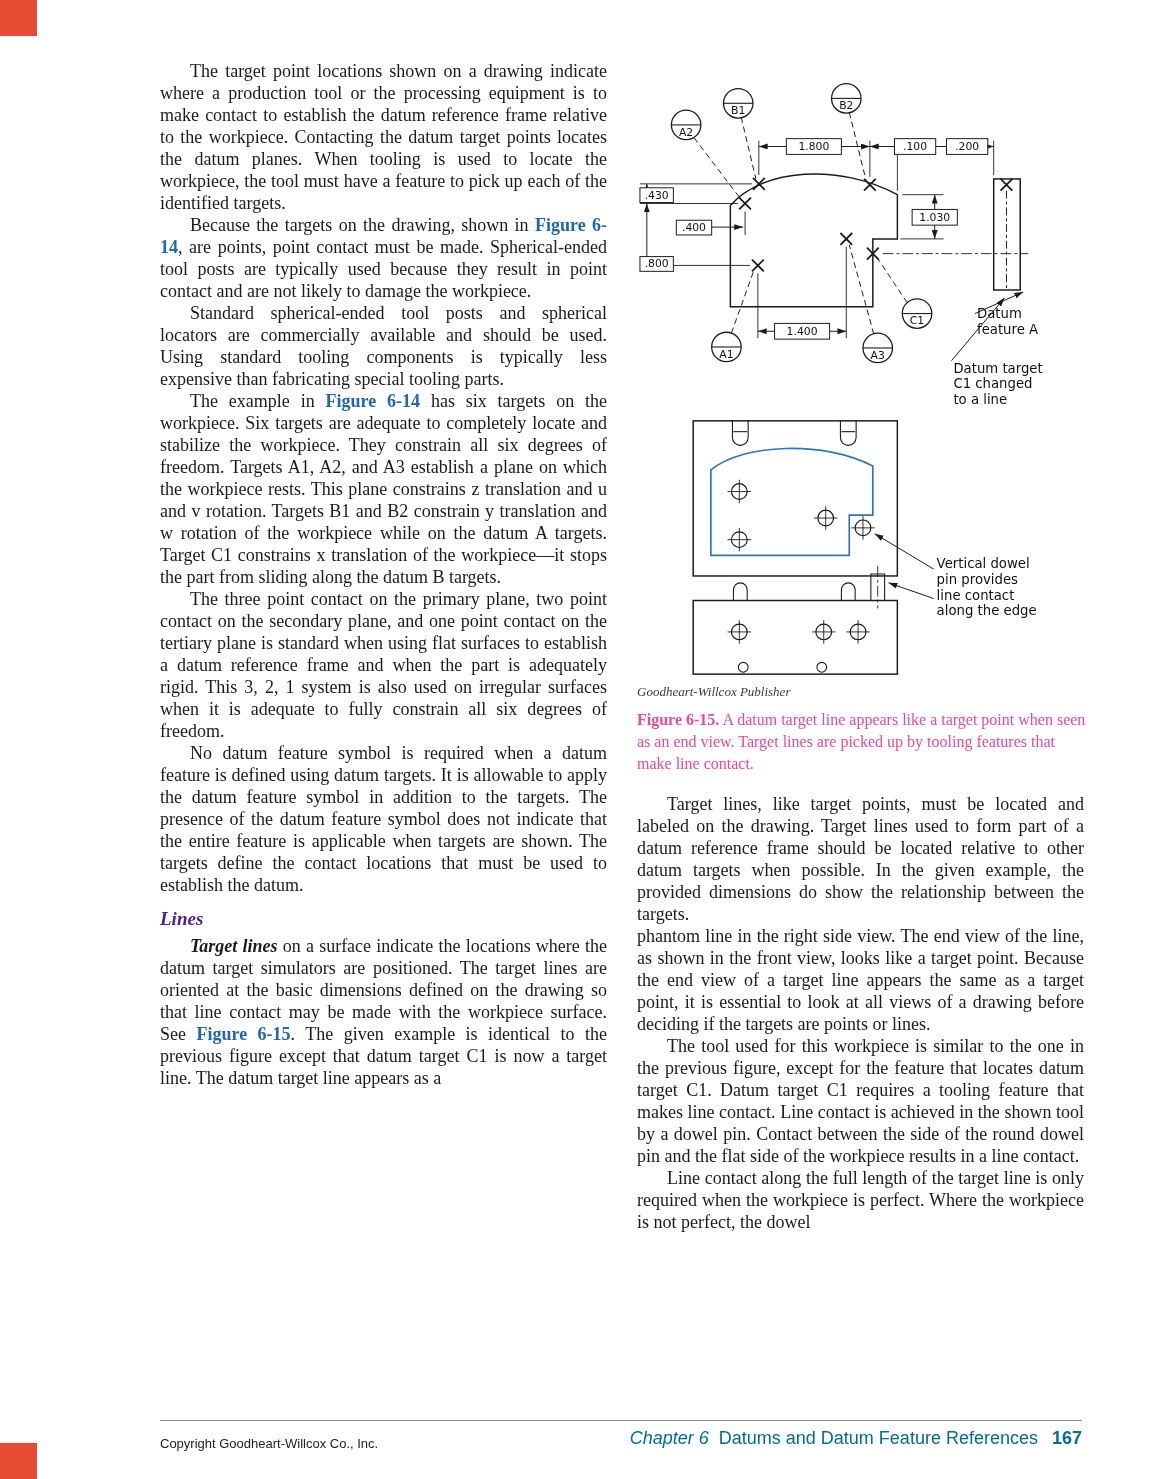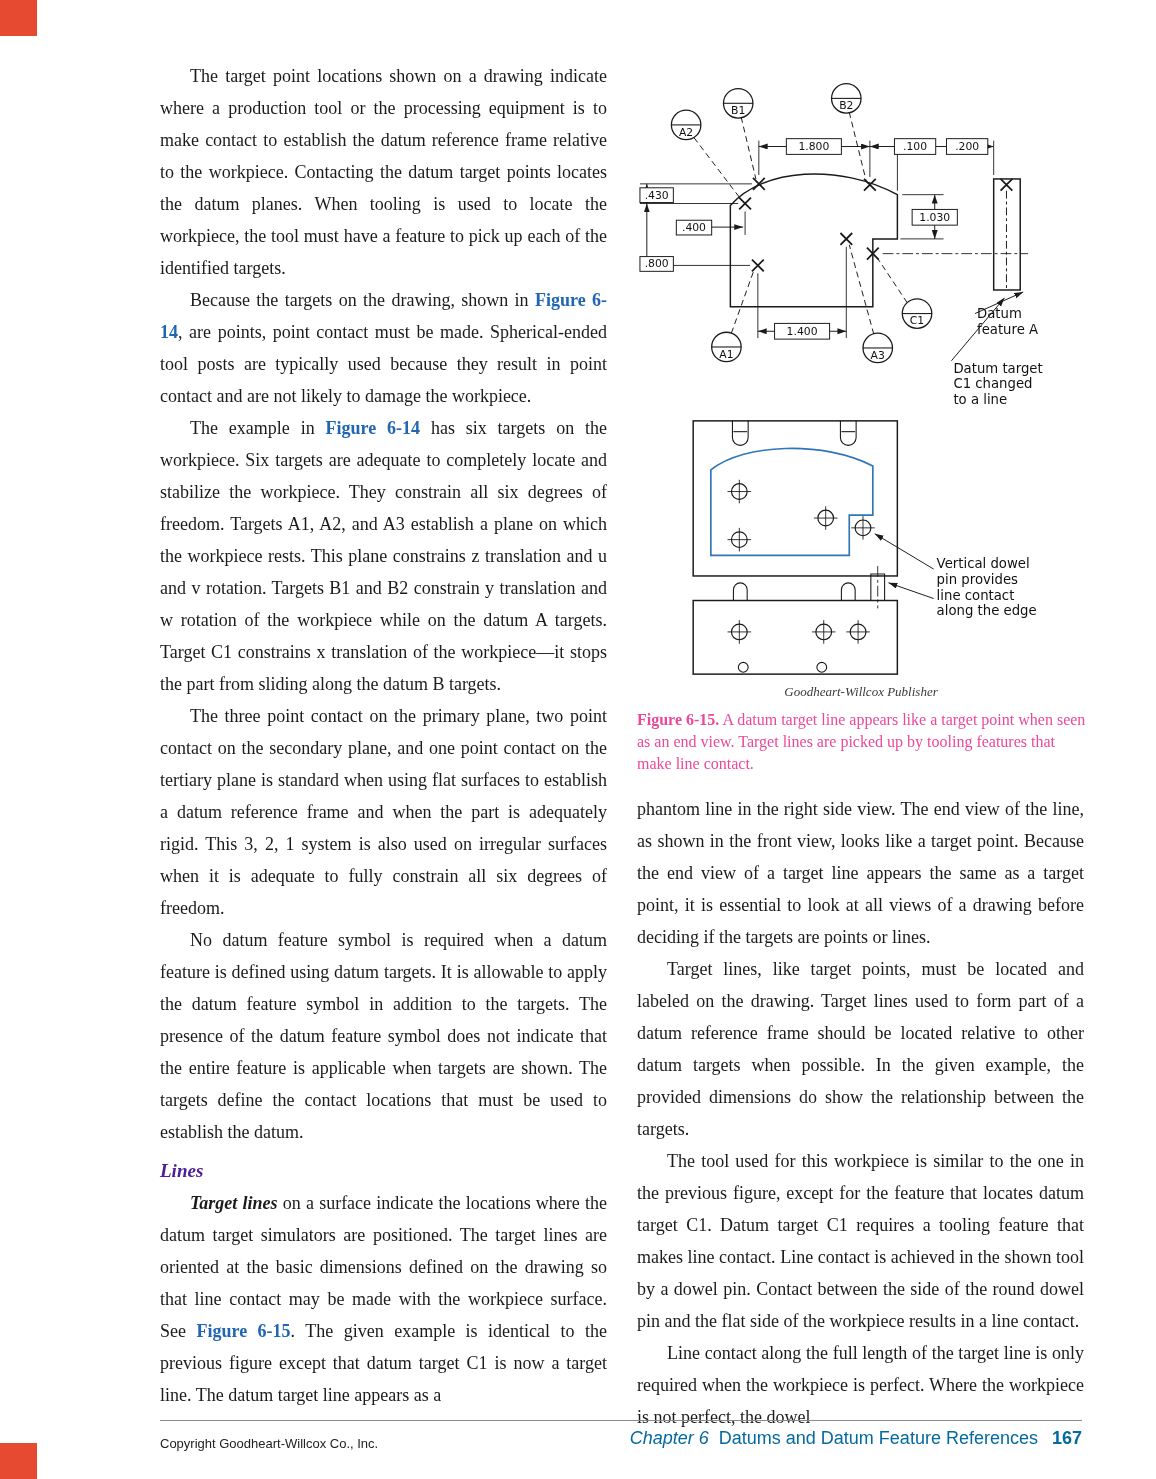--- a/index.html
+++ b/index.html
@@ -6,29 +6,29 @@
   body { background:#e9e9e9; font-family:"Liberation Serif", serif; }
   .page { position:relative; width:1156px; height:1479px; background:#ffffff; margin:0 auto; overflow:hidden; color:#1b1b1b; }
   .accent { position:absolute; width:37px; height:36px; background:#e64a30; }
   .accent-top { left:0; top:0; }
   .accent-bottom { left:0; bottom:0; }
 
   .col { position:absolute; width:447px; }
   .col-left { left:160px; top:60px; }
   .col-right { left:637px; top:56px; }
 
-  .bp { font-size:18px; line-height:32px; text-align:justify; color:#1b1b1b; }
+  .bp { font-size:18px; line-height:22px; text-align:justify; color:#1b1b1b; }
   .ind { text-indent:30px; }
   .fig-link { color:#2066b1; font-weight:bold; cursor:pointer; }
   .bi { font-weight:bold; font-style:italic; }
   .subhead { font-size:19px; font-weight:bold; font-style:italic; margin:12px 0 5px 0; color:#4c1d95; }
 
   .figure { width:452px; }
   .fig-svg { display:block; }
-  .credit { text-align:center; font-style:italic; font-size:13px; color:#3a3a3a; margin:3px 4px 0 0; }
+  .credit { text-align:left; font-style:italic; font-size:13px; color:#3a3a3a; margin:3px 4px 0 0; }
   .caption { font-size:16px; line-height:22px; margin-top:9px; margin-bottom:18px; color:#ec4899; }
 
   
   svg text { font-family:"DejaVu Sans", sans-serif; }
   .outline { fill:none; stroke:#1a1a1a; stroke-width:1.5; }
   .thin { fill:none; stroke:#1a1a1a; stroke-width:1.1; }
   .xline { stroke:#1a1a1a; stroke-width:0.9; }
   .dline { stroke:#1a1a1a; stroke-width:1; fill:none; }
   .lead { stroke:#1a1a1a; stroke-width:1; stroke-dasharray:6 4; fill:none; }
   .xmark { stroke:#1a1a1a; stroke-width:1.8; fill:none; }
@@ -55,20 +55,21 @@
 </head>
 <body>
 
 <div class="page">
   <div class="accent accent-top"></div>
   <div class="accent accent-bottom"></div>
 
   <section class="col col-left">
     <p class="bp ind">The target point locations shown on a drawing indicate where a production tool or the processing equipment is to make contact to establish the datum reference frame relative to the workpiece. Contacting the datum target points locates the datum planes. When tooling is used to locate the workpiece, the tool must have a feature to pick up each of the identified targets.</p>
     <p class="bp ind"><span>Because the targets on the drawing, shown in </span><span class="fig-link">Figure 6-14</span><span>, are points, point contact must be made. Spherical-ended tool posts are typically used because they result in point contact and are not likely to damage the workpiece.</span></p>
+    <p class="bp ind">Standard spherical-ended tool posts and spherical locators are commercially available and should be used. Using standard tooling components is typically less expensive than fabricating special tooling parts.</p>
     <p class="bp ind"><span>The example in </span><span class="fig-link">Figure 6-14</span><span> has six targets on the workpiece. Six targets are adequate to completely locate and stabilize the workpiece. They constrain all six degrees of freedom. Targets A1, A2, and A3 establish a plane on which the workpiece rests. This plane constrains z translation and u and v rotation. Targets B1 and B2 constrain y translation and w rotation of the workpiece while on the datum A targets. Target C1 constrains x translation of the workpiece—it stops the part from sliding along the datum B targets.</span></p>
     <p class="bp ind">The three point contact on the primary plane, two point contact on the secondary plane, and one point contact on the tertiary plane is standard when using flat surfaces to establish a datum reference frame and when the part is adequately rigid. This 3, 2, 1 system is also used on irregular surfaces when it is adequate to fully constrain all six degrees of freedom.</p>
     <p class="bp ind">No datum feature symbol is required when a datum feature is defined using datum targets. It is allowable to apply the datum feature symbol in addition to the targets. The presence of the datum feature symbol does not indicate that the entire feature is applicable when targets are shown. The targets define the contact locations that must be used to establish the datum.</p>
     <h3 class="subhead">Lines</h3>
     <p class="bp ind"><span class="bi">Target lines</span><span> on a surface indicate the locations where the datum target simulators are positioned. The target lines are oriented at the basic dimensions defined on the drawing so that line contact may be made with the workpiece surface. See </span><span class="fig-link">Figure 6-15</span><span>. The given example is identical to the previous figure except that datum target C1 is now a target line. The datum target line appears as a</span></p>
   </section>
 
   <section class="col col-right">
     <div class="figure">
 
@@ -279,22 +280,22 @@
           <text class="ann" x="305" y="173">pin provides</text>
           <text class="ann" x="305" y="189">line contact</text>
           <text class="ann" x="305" y="205">along the edge</text>
         </g>
       </svg>
 
       <div class="credit">Goodheart-Willcox Publisher</div>
       <p class="caption"><b>Figure 6-15.</b> <span>A datum target line appears like a target point when seen as an end view. Target lines are picked up by tooling features that make line contact.</span></p>
     </div>
 
+    <p class="bp ind">Target lines, like target points, must be located and labeled on the drawing. Target lines used to form part of a datum reference frame should be located relative to other datum targets when possible. In the given example, the provided dimensions do show the relationship between the targets.</p>
     <p class="bp">phantom line in the right side view. The end view of the line, as shown in the front view, looks like a target point. Because the end view of a target line appears the same as a target point, it is essential to look at all views of a drawing before deciding if the targets are points or lines.</p>
-    <p class="bp ind">Target lines, like target points, must be located and labeled on the drawing. Target lines used to form part of a datum reference frame should be located relative to other datum targets when possible. In the given example, the provided dimensions do show the relationship between the targets.</p>
     <p class="bp ind">The tool used for this workpiece is similar to the one in the previous figure, except for the feature that locates datum target C1. Datum target C1 requires a tooling feature that makes line contact. Line contact is achieved in the shown tool by a dowel pin. Contact between the side of the round dowel pin and the flat side of the workpiece results in a line contact.</p>
     <p class="bp ind">Line contact along the full length of the target line is only required when the workpiece is perfect. Where the workpiece is not perfect, the dowel</p>
   </section>
 
   <div class="footer-rule"></div>
   <div class="footer">
     <span class="footer-left">Copyright Goodheart-Willcox Co., Inc.</span>
     <span class="footer-right"><span class="chap">Chapter 6</span><span>Datums and Datum Feature References</span><span class="pageno">167</span></span>
   </div>
 </div>

